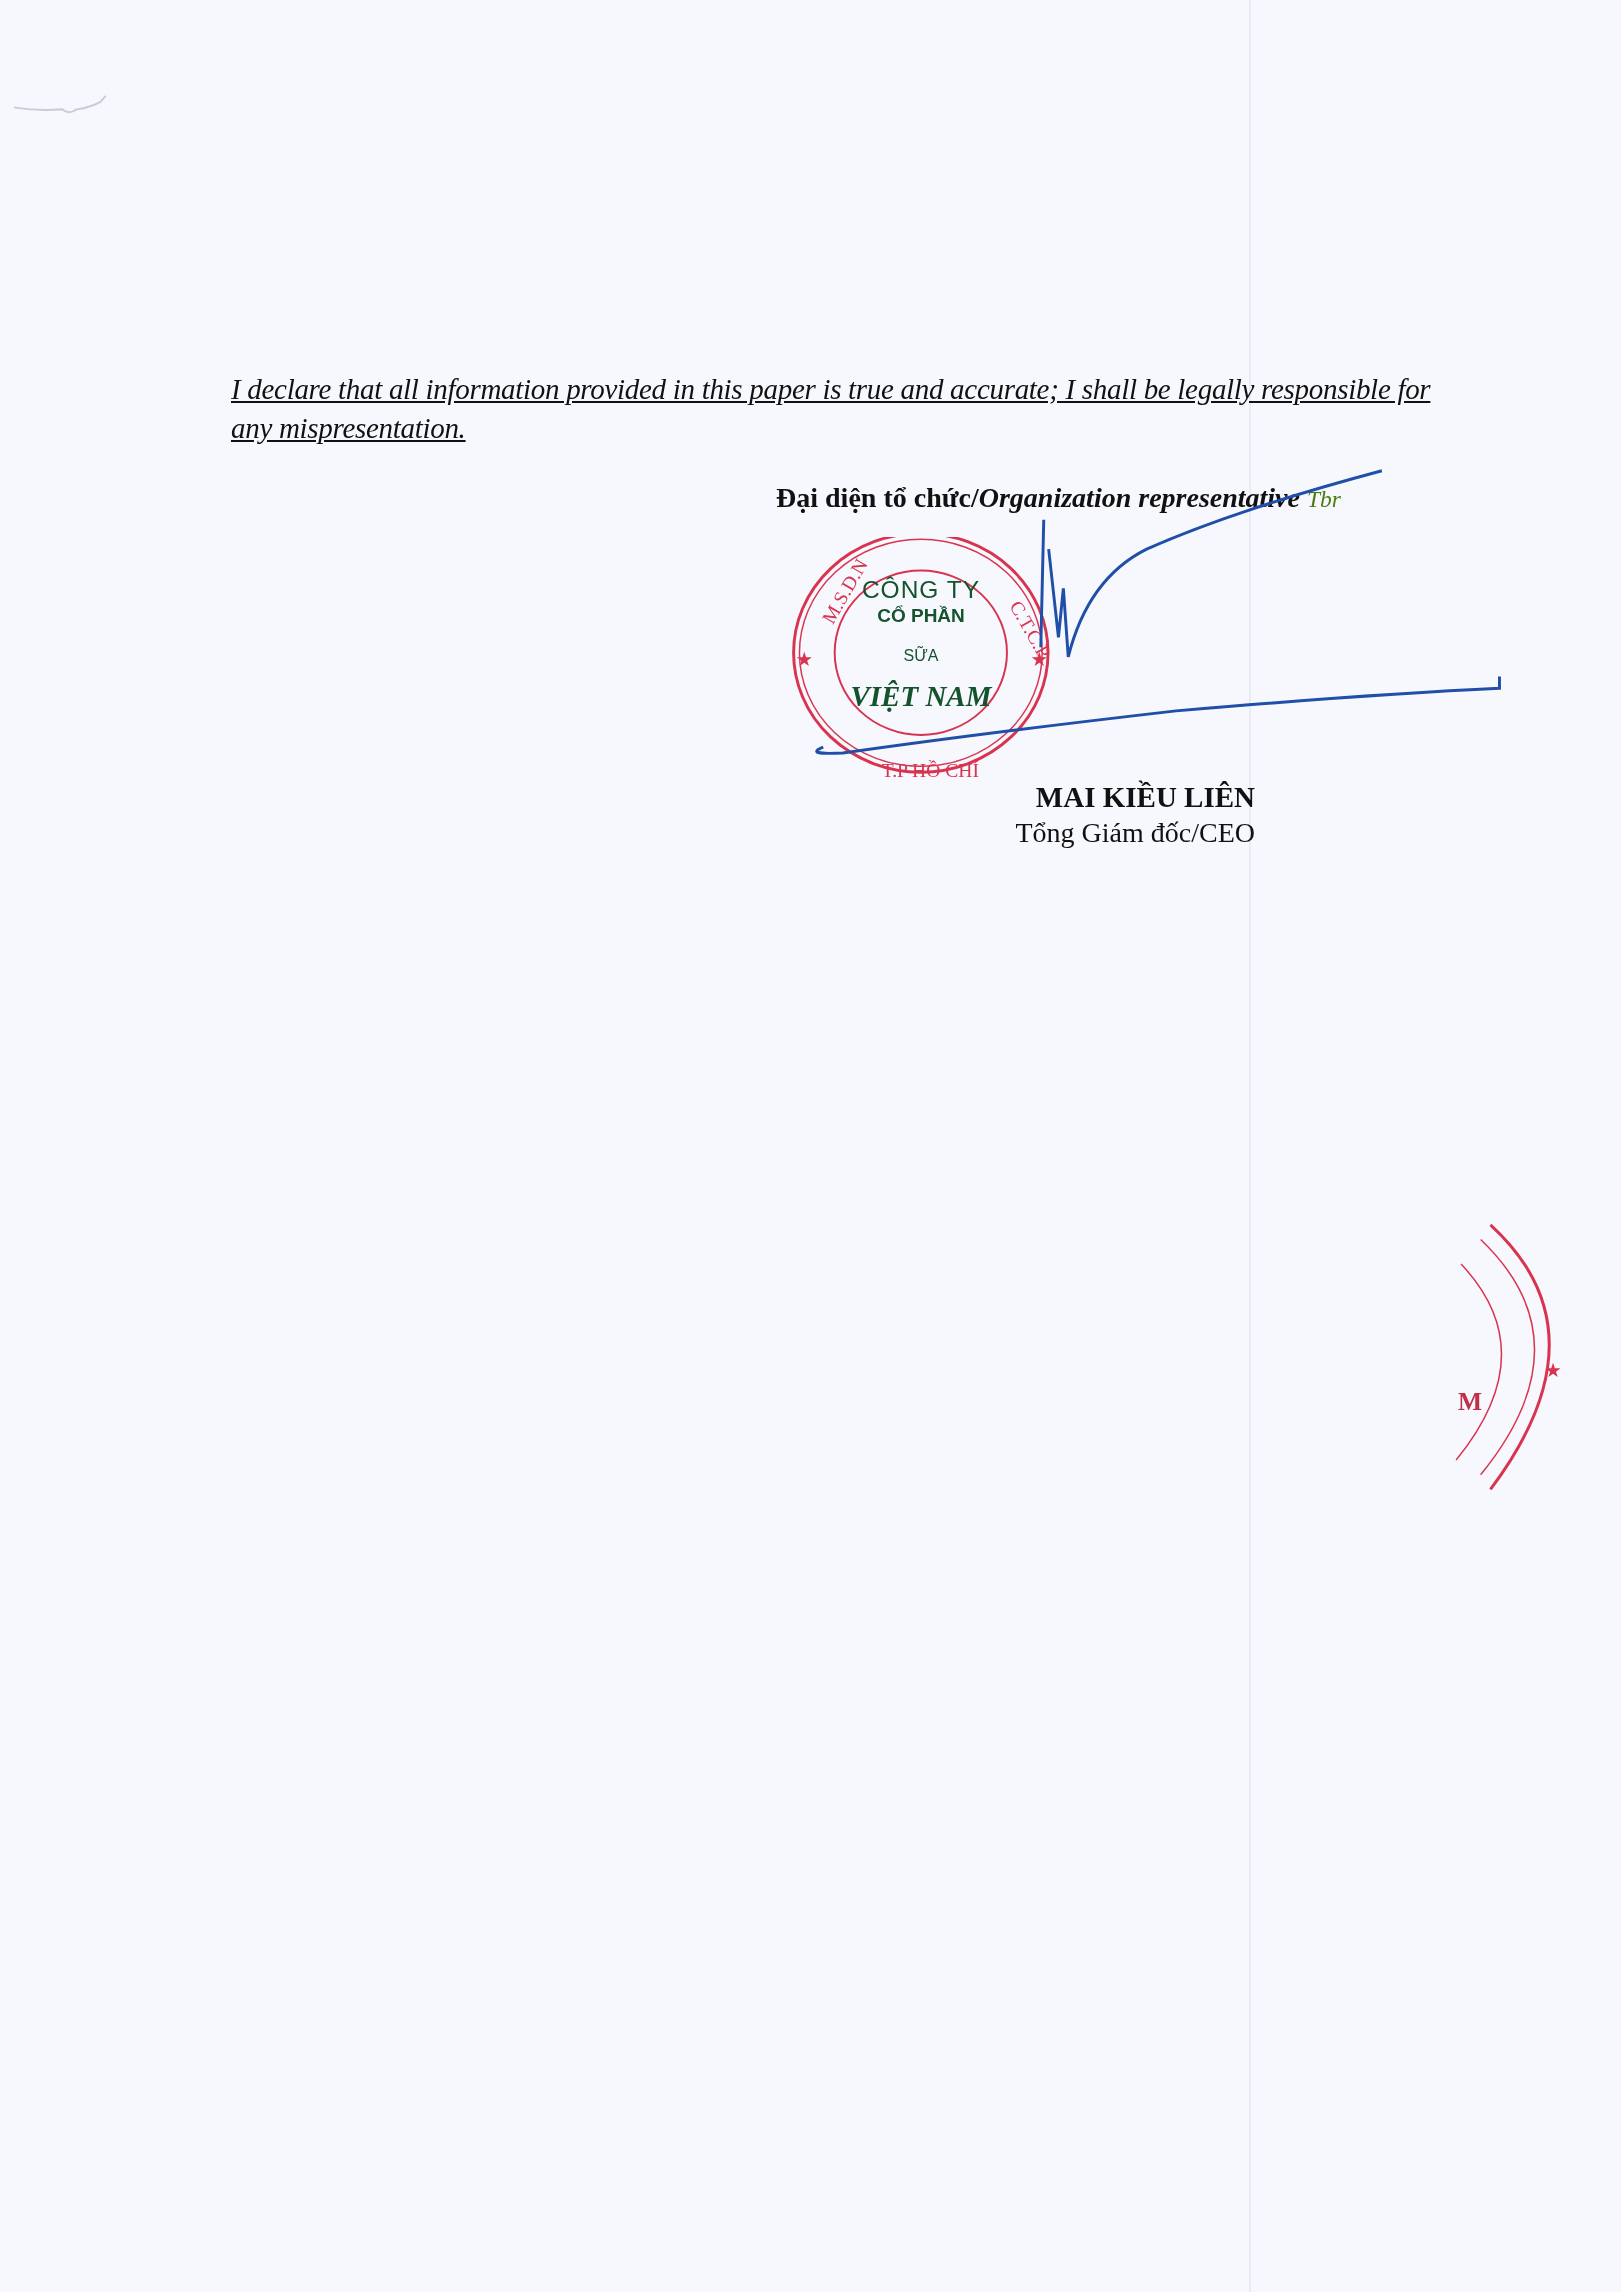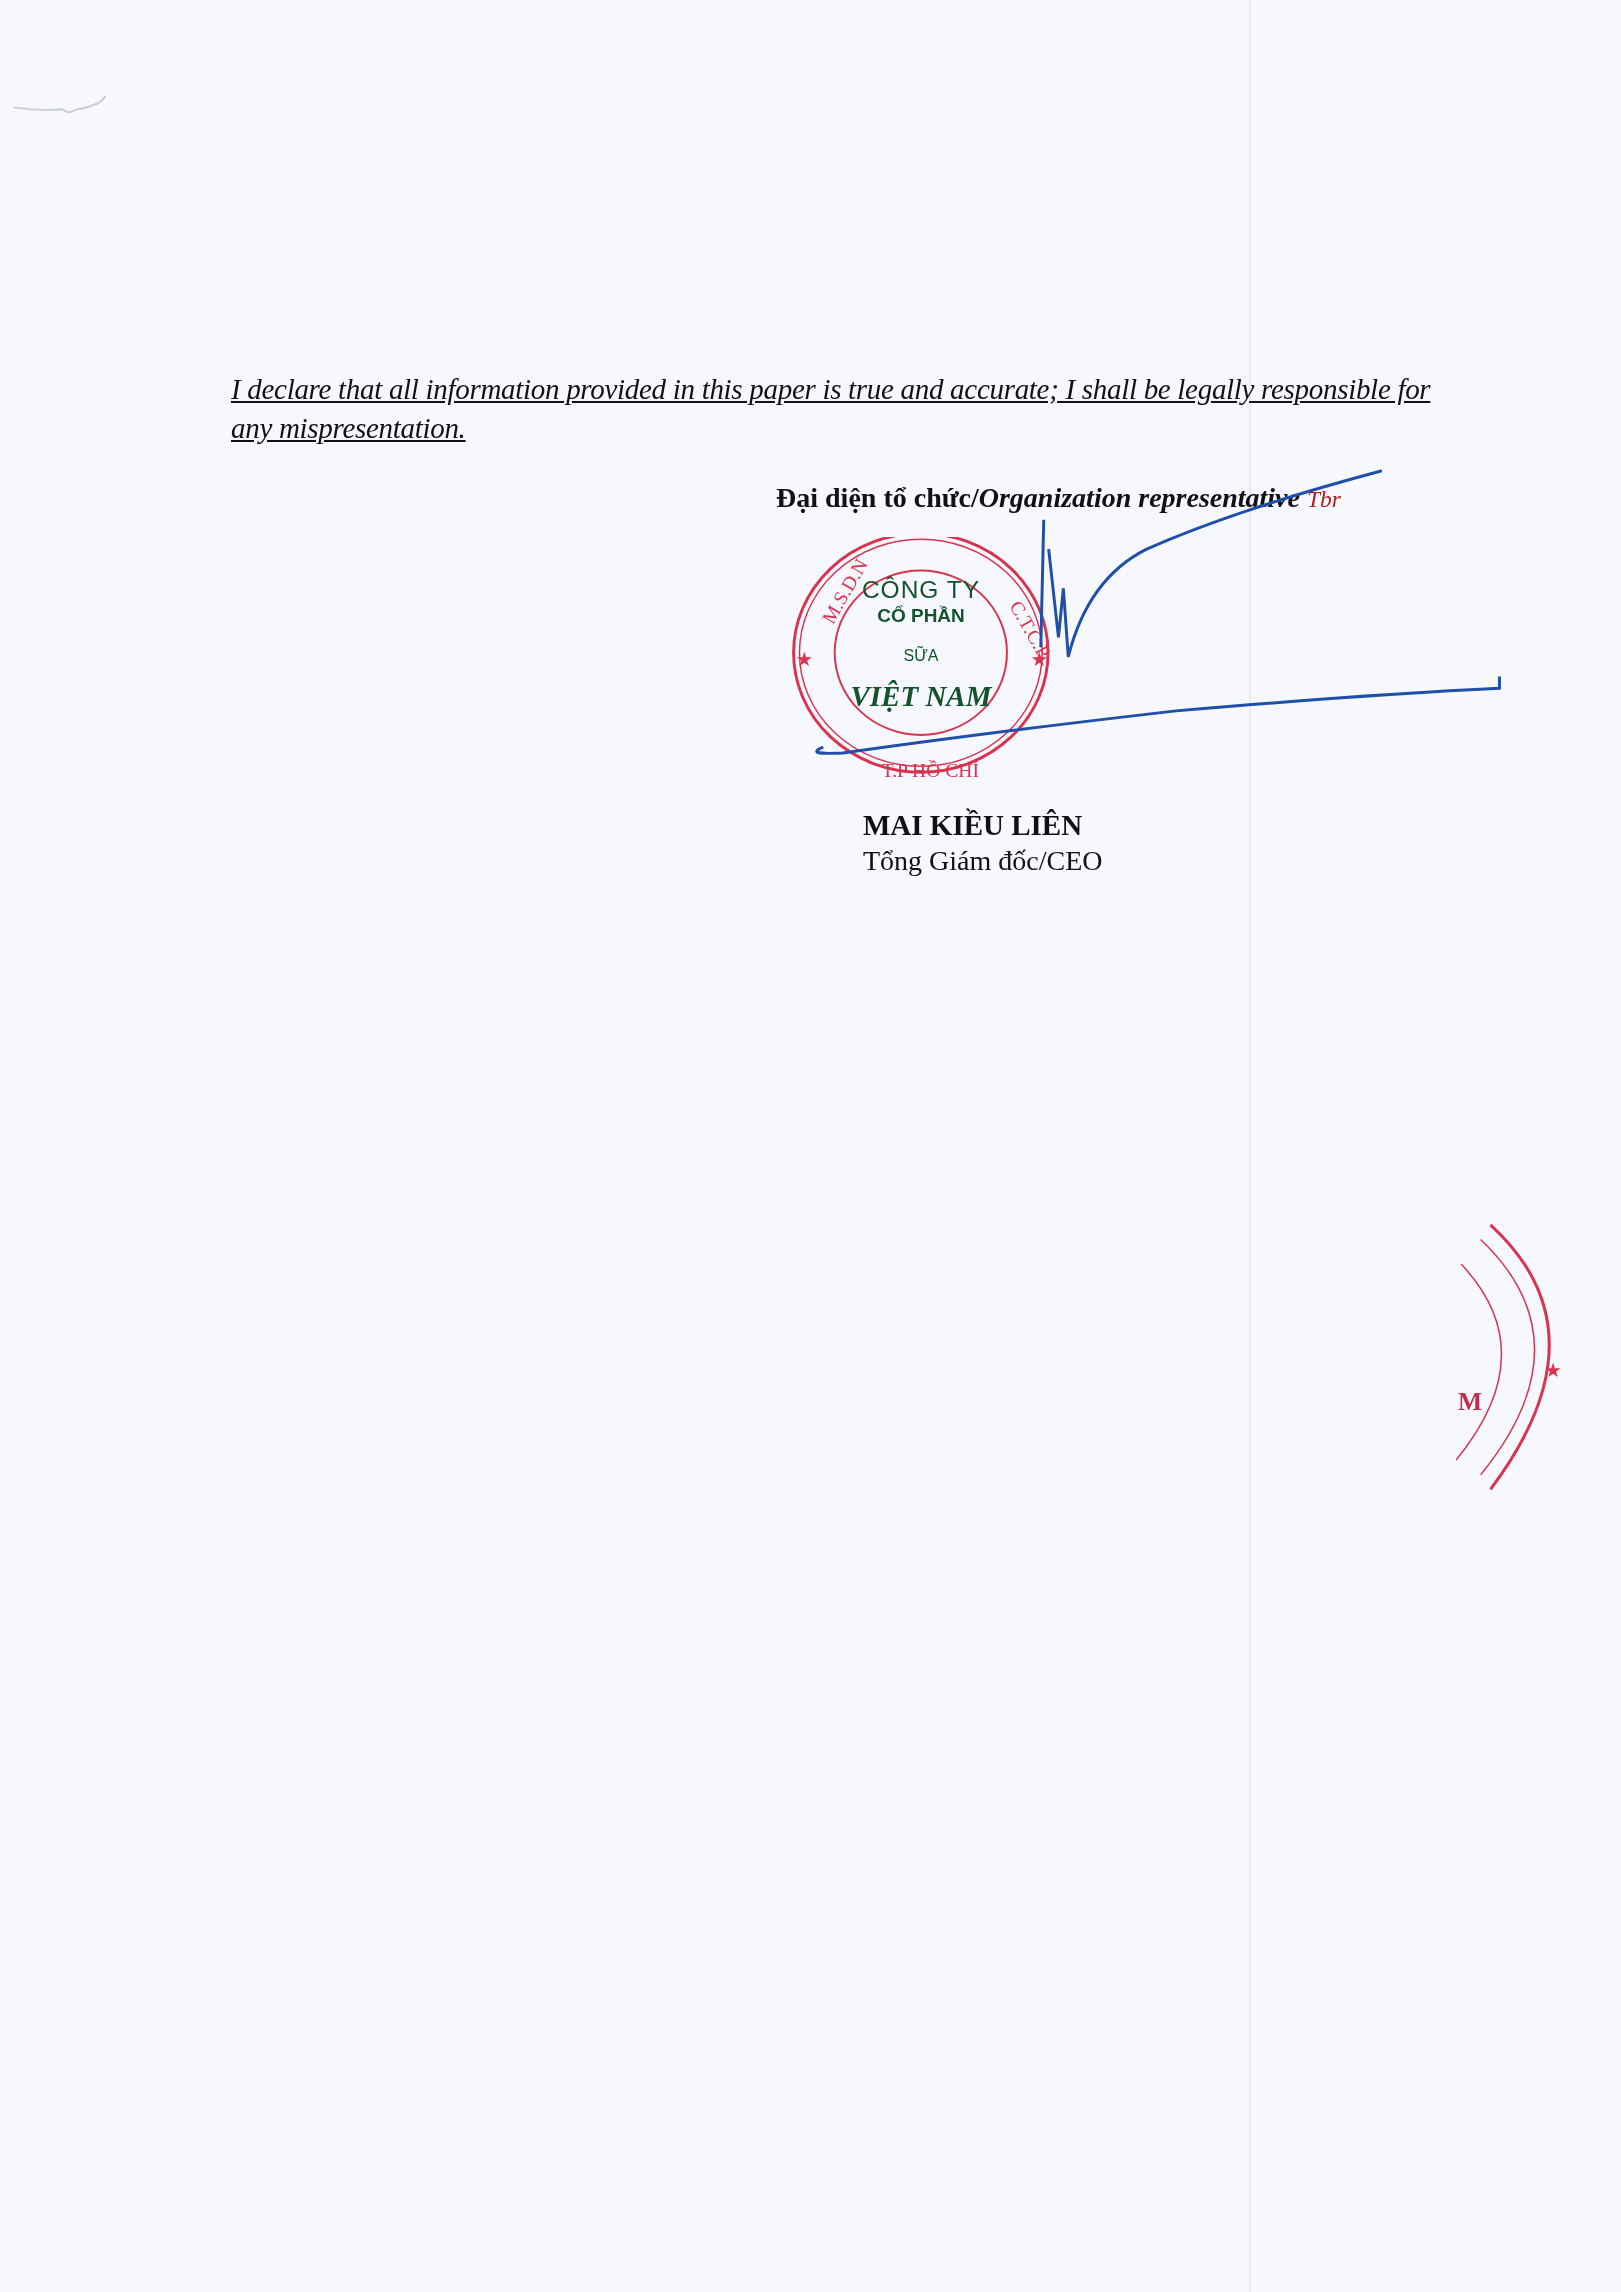--- a/index.html
+++ b/index.html
@@ -30,21 +30,21 @@
   }
   .org-rep {
     font-size: 28px; font-weight: bold; line-height: 35px;
   }
   .org-rep .it { font-style: italic; margin-top: 48px; }
   .legal-rep {
     font-size: 28px; line-height: 35px;
   }
   .legal-rep .it { font-style: italic; }
   .name-block {
-    position: absolute; left: 863px; top: 808px; width: 392px; text-align: left;
+    position: absolute; left: 863px; top: 780px; width: 392px; text-align: right;
   }
   .person-name { font-size: 29px; font-weight: bold; line-height: 35px; }
   .person-title { font-size: 28px; line-height: 35px; }
   .stamp {
     position: absolute; left: 774px; top: 537px; width: 323px; height: 255px;
   }
   .stamp-text {
     position: absolute; left: 0; width: 323px; text-align: center;
     color: #14532d; font-family: "Liberation Sans", "DejaVu Sans", sans-serif;
   }
@@ -66,21 +66,21 @@
 
 <svg class="smudge" viewBox="0 0 120 30">
   <path d="M5 18 Q30 22 55 20 Q62 26 70 20 Q85 18 95 12 L100 6" stroke="#c9ccd6" stroke-width="2" fill="none"></path>
 </svg>
 
 <div class="declaration">I declare that all information provided in this paper is true and accurate; I shall be legally responsible for any mispresentation.</div>
 
 <div class="sig-block">
   <div class="org-rep">
     <span>Đại diện tổ chức/</span><span class="it">Organization representative</span>
-    <span style="font-style:italic;color:#b91c1c;font-weight:normal;font-size:23.5px;">Tbr</span>
+    <span style="font-style:italic;color:#4d7c0f;font-weight:normal;font-size:23.5px;">Tbr</span>
   </div>
 </div>
 
 <div class="stamp">
   <svg width="323" height="255" viewBox="0 0 330 260">
     <ellipse cx="150" cy="118" rx="130" ry="122" fill="none" stroke="#d8344f" stroke-width="3"></ellipse>
     <ellipse cx="150" cy="118" rx="124" ry="116" fill="none" stroke="#d8344f" stroke-width="1.5"></ellipse>
     <ellipse cx="150" cy="118" rx="88" ry="84" fill="none" stroke="#d8344f" stroke-width="2"></ellipse>
     <text x="22" y="132" fill="#d8344f" font-size="20">★</text>
     <text x="262" y="132" fill="#d8344f" font-size="20">★</text>

